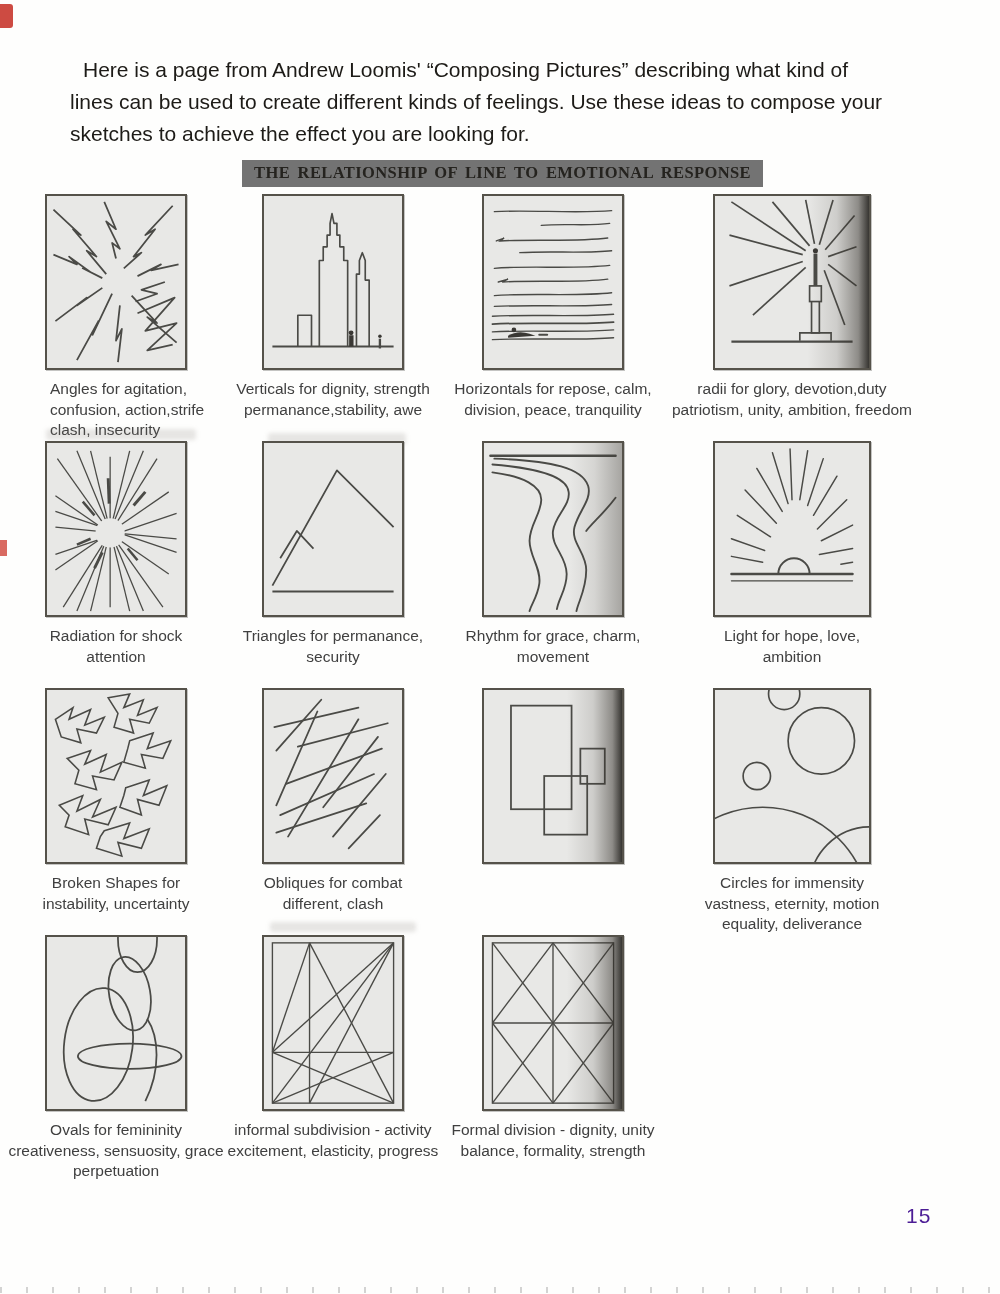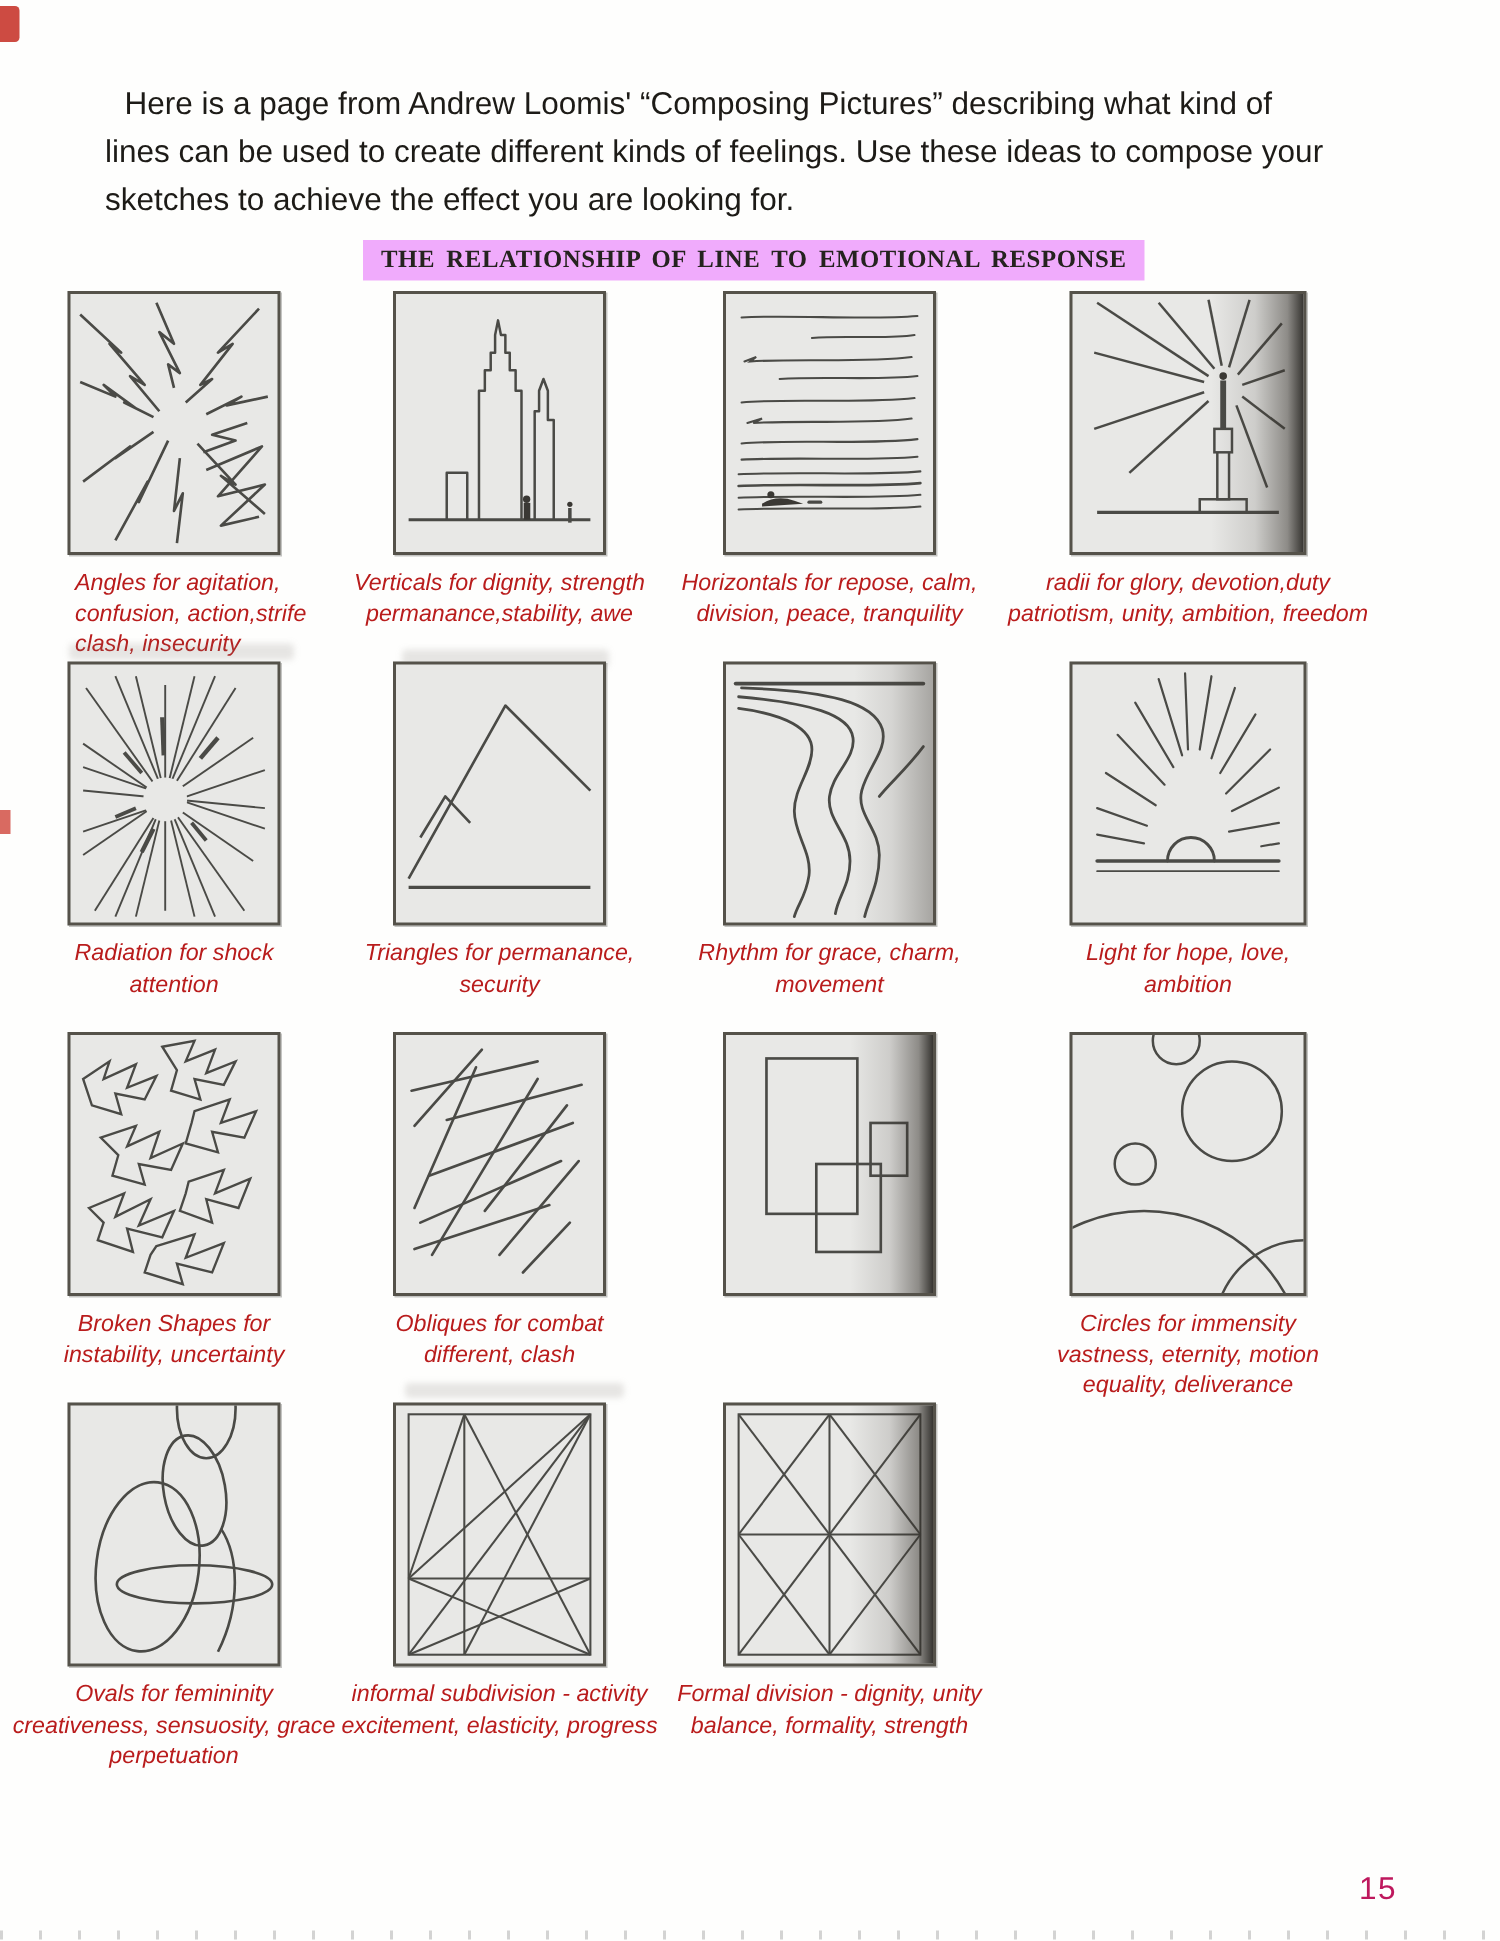--- a/index.html
+++ b/index.html
@@ -10,40 +10,40 @@
   .red-mark{position:absolute;left:0;}
   .red-a{top:4px;width:13px;height:24px;background:#c8372d;border-radius:0 3px 3px 0;opacity:.9;}
   .red-b{top:540px;width:7px;height:16px;background:#d0453a;opacity:.8;}
   .smudge{position:absolute;background:rgba(120,118,112,.18);filter:blur(2px);border-radius:3px;}
   .bottom-artifact{position:absolute;left:0;bottom:1px;width:100%;height:6px;opacity:.5;
       background:repeating-linear-gradient(90deg,rgba(40,40,40,.4) 0 2px,transparent 2px 26px);}
 
   .intro{margin:0 55px 0 70px;padding-top:54px;font-size:21px;line-height:32px;
          white-space:pre-line;text-indent:13px;color:#1d1b17;}
   .title-wrap{margin:10px 0 0 242px;}
-  .title-band{display:inline-block;background:#f0abfc;color:#25231f;padding:3px 12px 4px;
+  .title-band{display:inline-block;background:#737373;color:#25231f;padding:3px 12px 4px;
       font-family:"Liberation Serif",serif;font-weight:bold;font-size:16.5px;letter-spacing:.4px;word-spacing:3px;}
 
   .grid{display:grid;grid-template-columns:212px 222px 218px 260px;grid-auto-rows:247px;
         margin:7px 0 0 10px;}
   .cell{text-align:center;}
   .frame{position:relative;width:142px;height:176px;margin:0 auto;background:#e8e8e6;
          border:2px solid #55524a;box-sizing:border-box;box-shadow:1px 1px 0 rgba(90,88,82,.35);}
   .cell:nth-child(4n) .frame{width:158px;}
   .frame svg{display:block;width:100%;height:100%;}
   .gutter::after{content:"";position:absolute;inset:0;pointer-events:none;
       background:linear-gradient(to right,rgba(0,0,0,0) 60%,rgba(68,64,58,.16) 79%,rgba(52,48,42,.5) 93%,rgba(24,22,18,.85) 100%);}
   .gutter-light::after{content:"";position:absolute;inset:0;pointer-events:none;
       background:linear-gradient(to right,rgba(0,0,0,0) 62%,rgba(80,76,70,.12) 80%,rgba(60,56,50,.38) 100%);}
 
   .caption{margin:9px -32px 0;font-size:15.5px;line-height:1.33;white-space:pre-line;
-           color:#b91c1c;font-style:italic;}
+           color:#404040;}
   .cap-left{text-align:left;margin:9px 0 0 40px;}
 
-  .page-number{position:absolute;left:906px;top:1204px;font-size:21px;color:#be185d;letter-spacing:1px;margin-top:44px;}
+  .page-number{position:absolute;left:906px;top:1204px;font-size:21px;color:#4c1d95;letter-spacing:1px;}
 </style>
 </head>
 <body>
 
 <div class="page">
 
   <div class="red-mark red-a"></div>
   <div class="red-mark red-b"></div>
   <div class="smudge" style="left:46px;top:429px;width:150px;height:11px;"></div>
   <div class="smudge" style="left:268px;top:433px;width:138px;height:12px;"></div>

